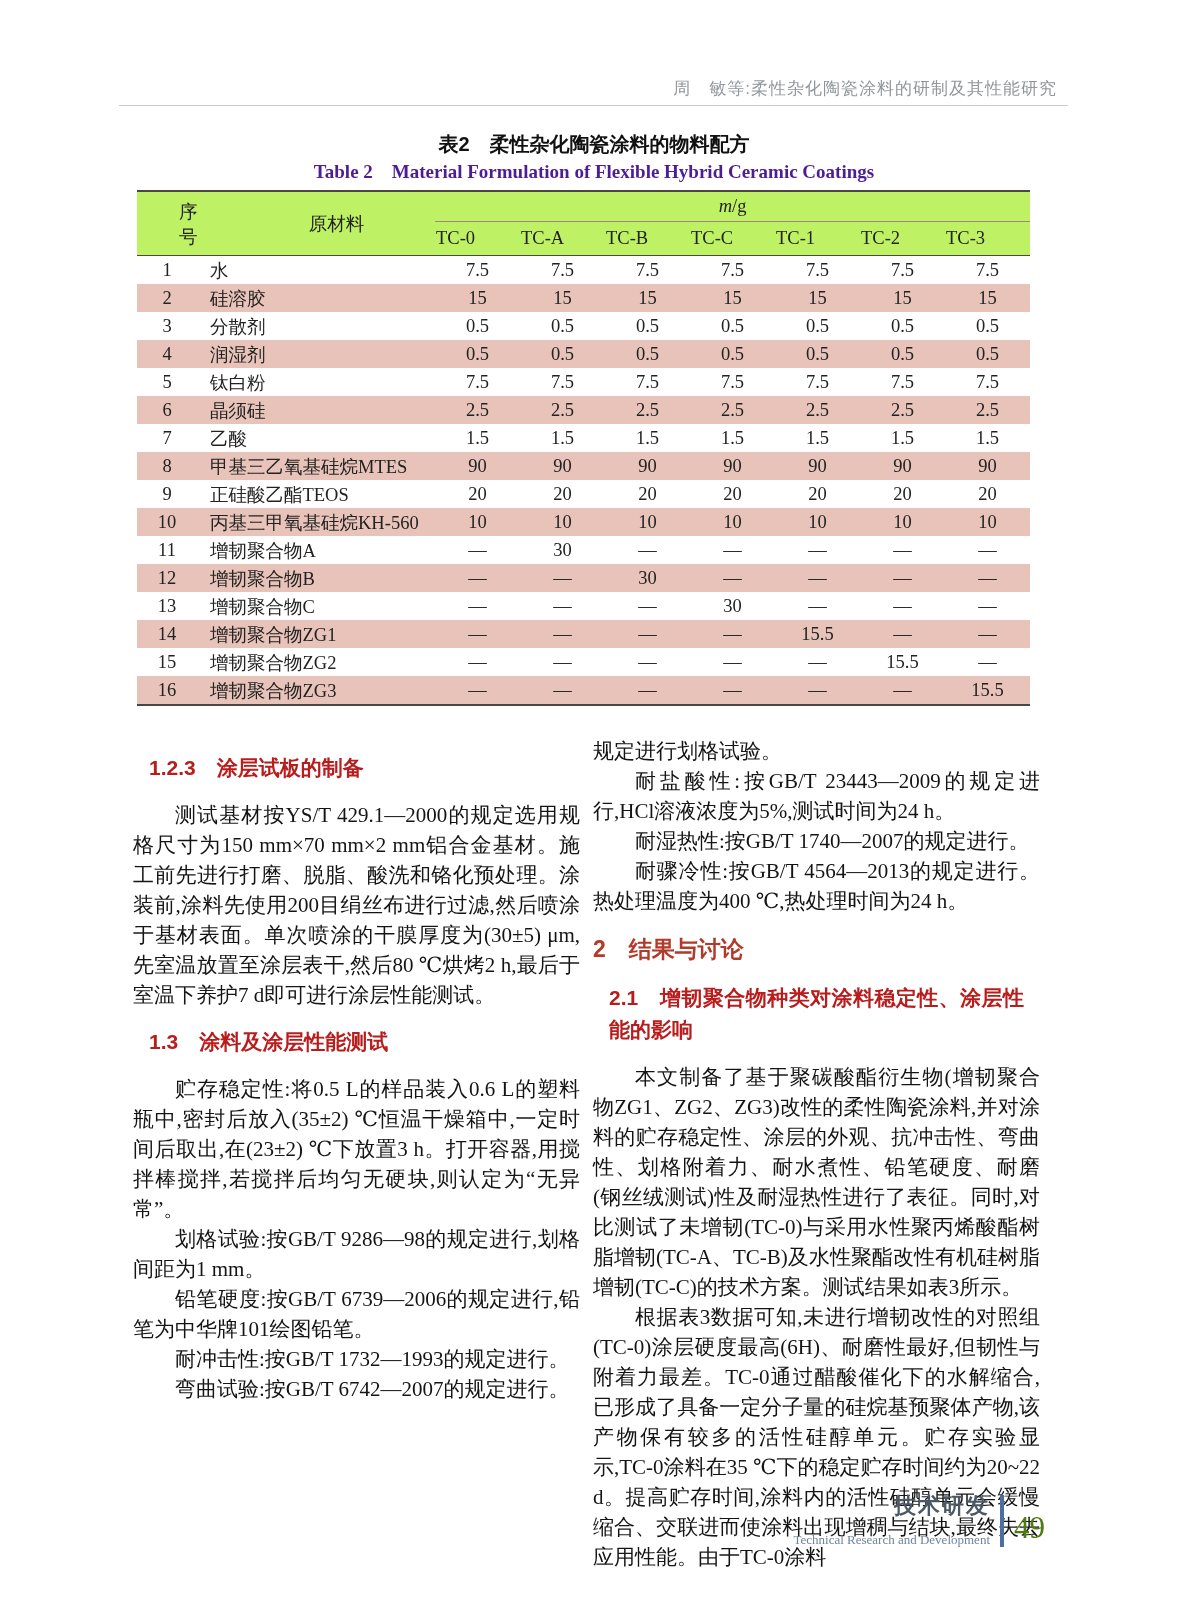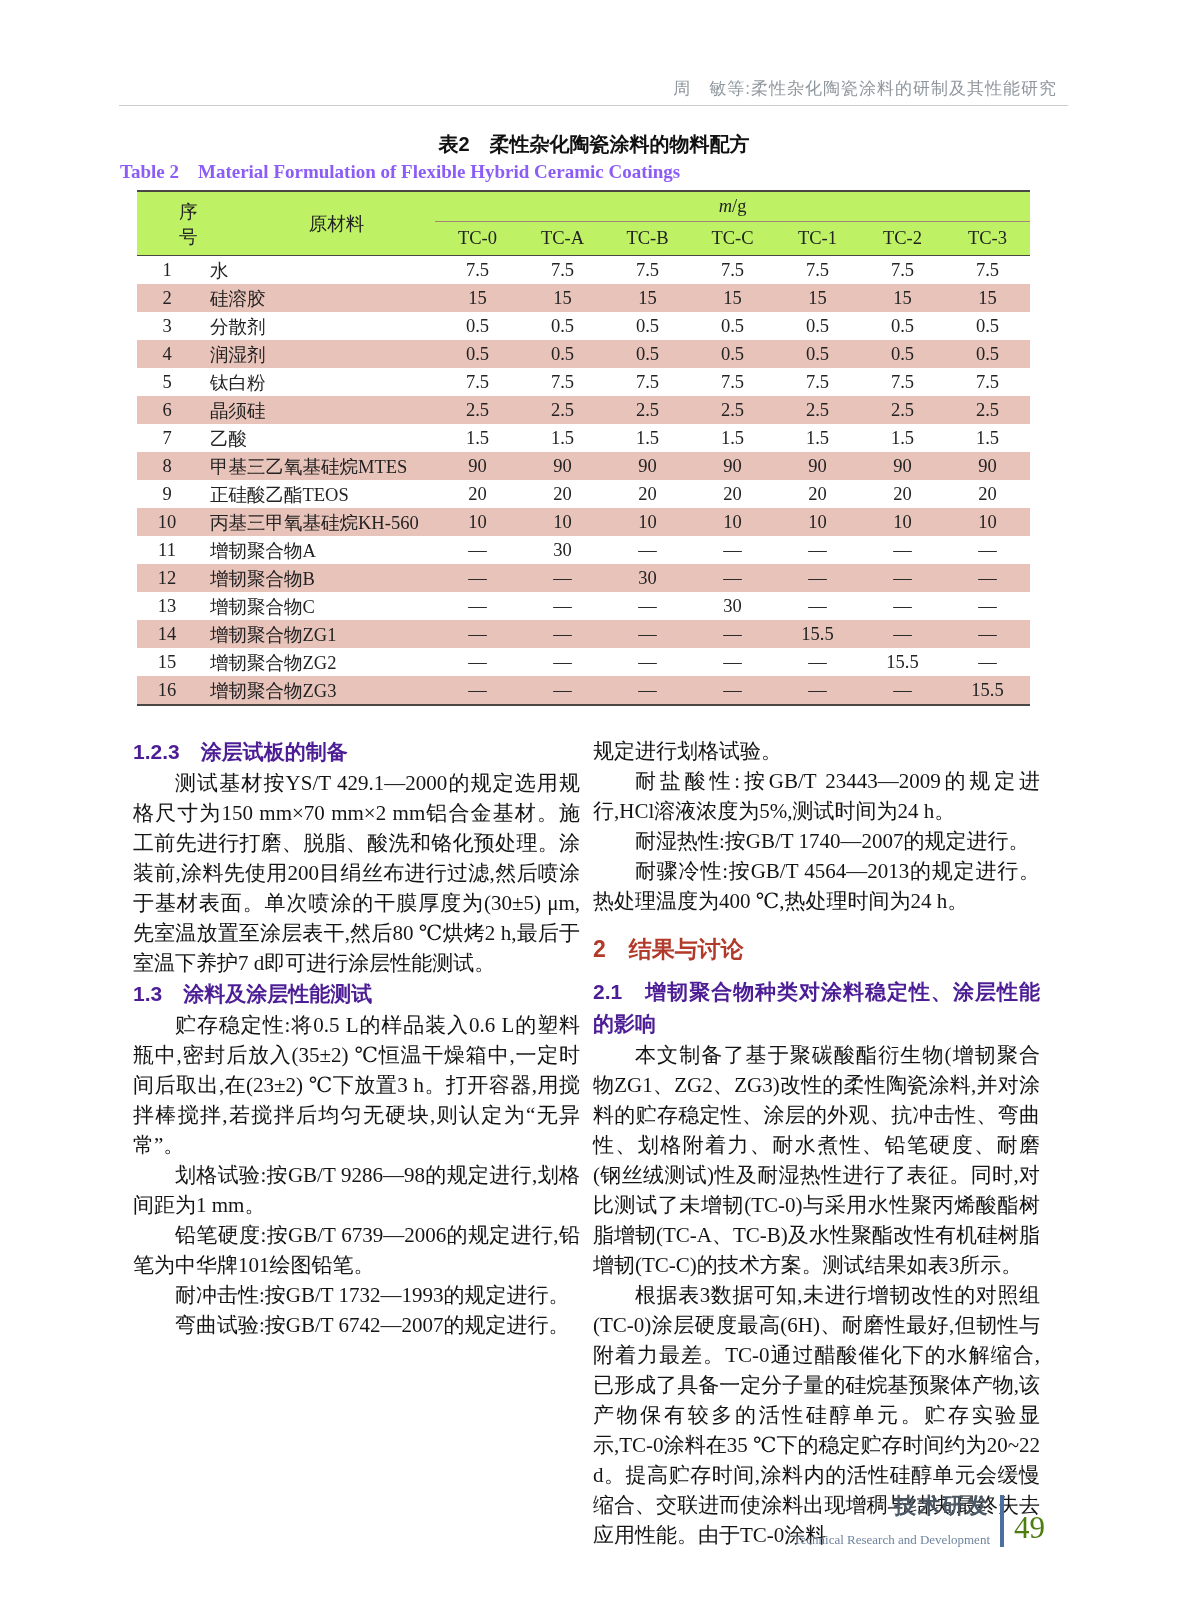--- a/index.html
+++ b/index.html
@@ -24,56 +24,57 @@
   }
   
   .caption-zh{
     position:absolute;top:131px;left:120px;width:948px;
     text-align:center;
     font-family:"Liberation Sans","DejaVu Sans",sans-serif;
     font-weight:bold;font-size:20px;color:#111;
   }
   .caption-en{
     position:absolute;top:159px;left:120px;width:948px;
+    text-align:center;
     font-family:"Liberation Serif","DejaVu Serif",serif;
-    font-weight:bold;font-size:19px;color:#8b5cf6;
+    font-weight:bold;font-size:19px;color:#4c1d95;
   }
   
   .tbl-wrap{position:absolute;top:190px;left:137px;width:893px;}
   table.formulation{
     width:893px;border-collapse:collapse;table-layout:fixed;
     font-size:18.5px;color:#222;
   }
   table.formulation thead{border-bottom:1.5px solid #4c4742;}
   table.formulation{border-top:2px solid #4c4742;border-bottom:2px solid #4c4742;}
   table.formulation th{font-weight:normal;}
   .hrow1 th,.hrow2 th{background:#bef264;}
   .th-index,.th-material{vertical-align:middle;text-align:center;padding-left:42px;}
   .th-unit{
     height:27px;text-align:center;vertical-align:middle;
     border-bottom:1px solid #a3857c;
   }
   .unit-m{font-style:italic;}
-  .hrow2 th{height:31px;text-align:center;vertical-align:middle;margin-top:8px;}
+  .hrow2 th{height:31px;text-align:left;vertical-align:middle;margin-top:8px;}
   table.formulation td{
     height:28px;text-align:center;vertical-align:middle;padding:0;
   }
   table.formulation td.mat{text-align:left;padding-left:13px;}
   table.formulation tr.shaded td{background:#e8c3ba;}
   
   .col{position:absolute;top:736px;width:447px;
     font-size:21px;line-height:30px;text-align:justify;color:#141414;}
   .col-left{left:133px;}
   .col-right{left:593px;}
   .para{margin:0;text-indent:2em;}
   .para.noindent{text-indent:0;}
   .h-sub{
     font-family:"Liberation Sans","DejaVu Sans",sans-serif;
     font-weight:bold;font-size:21px;line-height:32px;
-    color:#4c1d95;margin:0;
+    color:#b91c1c;margin:16px;
   }
   .h-main{
     font-family:"Liberation Sans","DejaVu Sans",sans-serif;
     font-weight:bold;font-size:23px;line-height:34px;
     color:#b13a2a;margin:16px 0 10px 0;
   }
   sup{font-size:0.6em;}
   
   .footer{
     position:absolute;top:1494px;right:142px;

